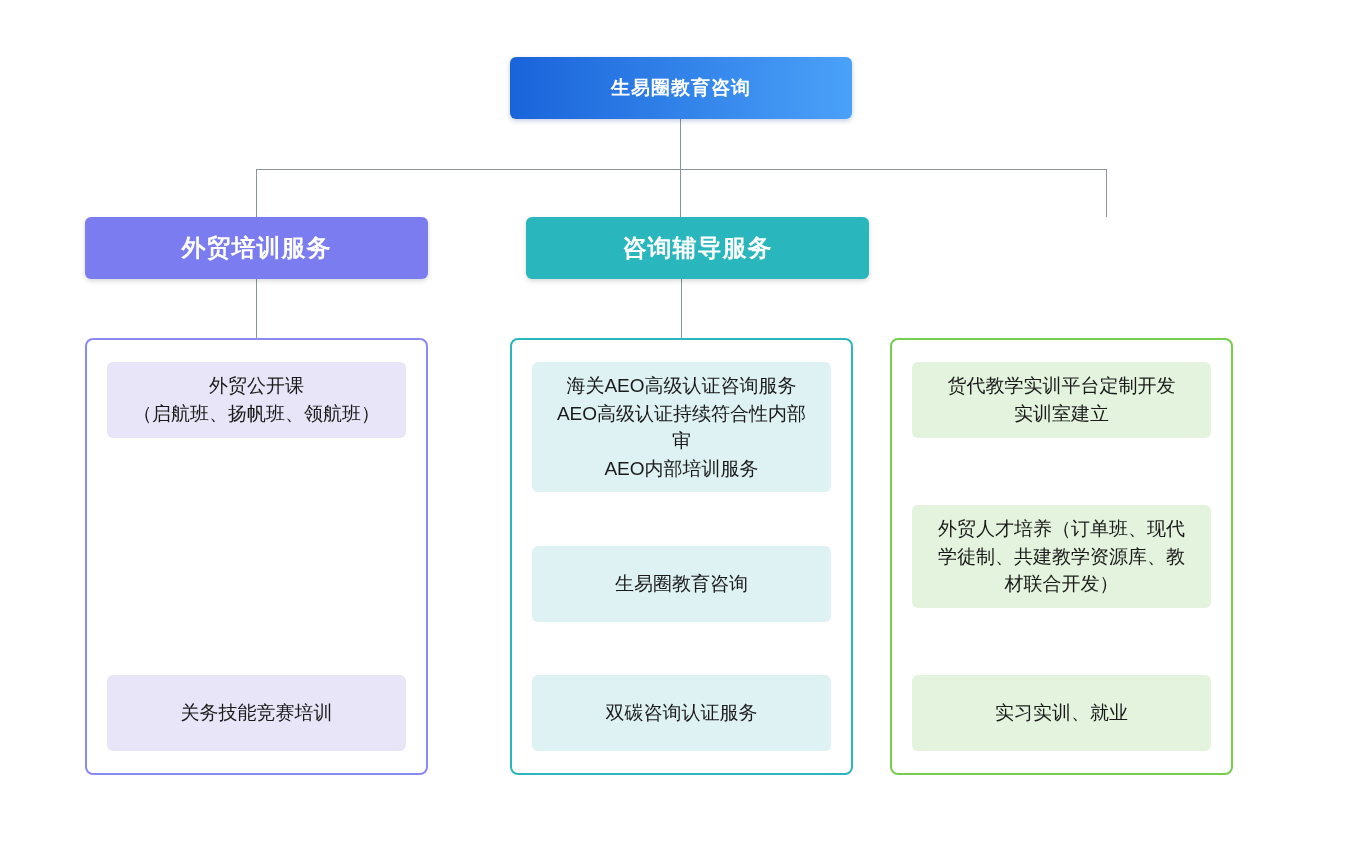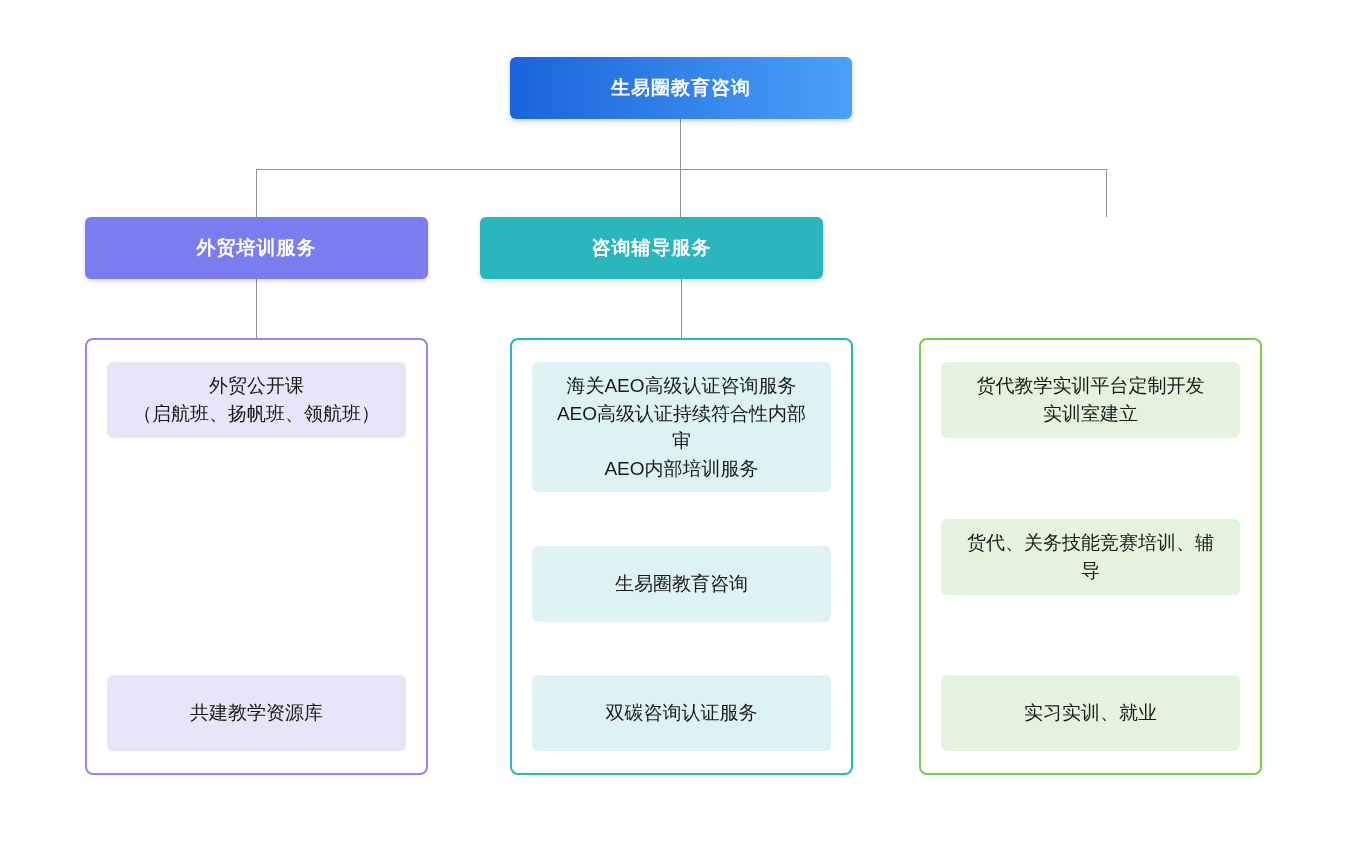--- a/index.html
+++ b/index.html
@@ -29,38 +29,38 @@
     background:linear-gradient(90deg,var(--grad-a),var(--grad-b));
     border-radius:6px;color:#ffffff;font-weight:bold;font-size:19px;
     display:flex;align-items:center;justify-content:center;
     box-shadow:0 2px 5px rgba(20,60,140,.25);
     letter-spacing:1px;
   }
 
   
   .branch-header{
     position:absolute;top:217px;width:343px;height:62px;border-radius:6px;
-    color:#ffffff;font-weight:bold;font-size:19px;letter-spacing:1px;
+    color:#ffffff;font-weight:bold;font-size:24px;letter-spacing:1px;
     display:flex;align-items:center;justify-content:center;
     box-shadow:0 2px 5px rgba(0,0,0,.16);
   }
   .bh-0{left:85px;background:var(--purple);}
-  .bh-1{left:480px;background:var(--teal);}
+  .bh-1{left:526px;background:var(--teal);}
   .bh-2{left:935px;background:var(--green);}
 
   
   .branch-box{
     position:absolute;top:338px;width:343px;height:437px;
     background:#ffffff;border:2px solid;border-radius:8px;
     display:flex;flex-direction:column;justify-content:space-between;
     padding:22px 20px;
   }
   .bb-0{left:85px;border-color:#8a8af2;}
   .bb-1{left:510px;border-color:var(--teal);}
-  .bb-2{left:919px;border-color:var(--green);}
+  .bb-2{left:890px;border-color:var(--green);}
 
   .service-item{
     border-radius:6px;min-height:76px;
     display:flex;align-items:center;justify-content:center;
     text-align:center;font-size:19px;color:#1a1a1a;line-height:1.45;
     padding:10px 18px;white-space:pre-line;
   }
   .bb-0 .service-item{background:var(--purple-light);}
   .bb-1 .service-item{background:var(--teal-light);}
   .bb-2 .service-item{background:var(--green-light);}
@@ -79,31 +79,31 @@
   <div class="line v" style="left:681px;top:279px;height:59px;"></div>
 
   <div class="root-node">生易圈教育咨询</div>
 
   <div class="branch-header bh-0">外贸培训服务</div>
   <div class="branch-header bh-1">咨询辅导服务</div>
 
   <div class="branch-box bb-0">
     <div class="service-item">外贸公开课
 （启航班、扬帆班、领航班）</div>
-    <div class="service-item">共建教学资源库</div>
+    <div class="service-item">关务技能竞赛培训</div>
   </div>
 
   <div class="branch-box bb-1">
     <div class="service-item">海关AEO高级认证咨询服务
 AEO高级认证持续符合性内部审
 AEO内部培训服务</div>
     <div class="service-item">生易圈教育咨询</div>
     <div class="service-item">双碳咨询认证服务</div>
   </div>
 
   <div class="branch-box bb-2">
     <div class="service-item">货代教学实训平台定制开发
 实训室建立</div>
-    <div class="service-item">货代、关务技能竞赛培训、辅导</div>
+    <div class="service-item">外贸人才培养（订单班、现代学徒制、共建教学资源库、教材联合开发）</div>
     <div class="service-item">实习实训、就业</div>
   </div>
 
 </div>
 
 </body></html>

